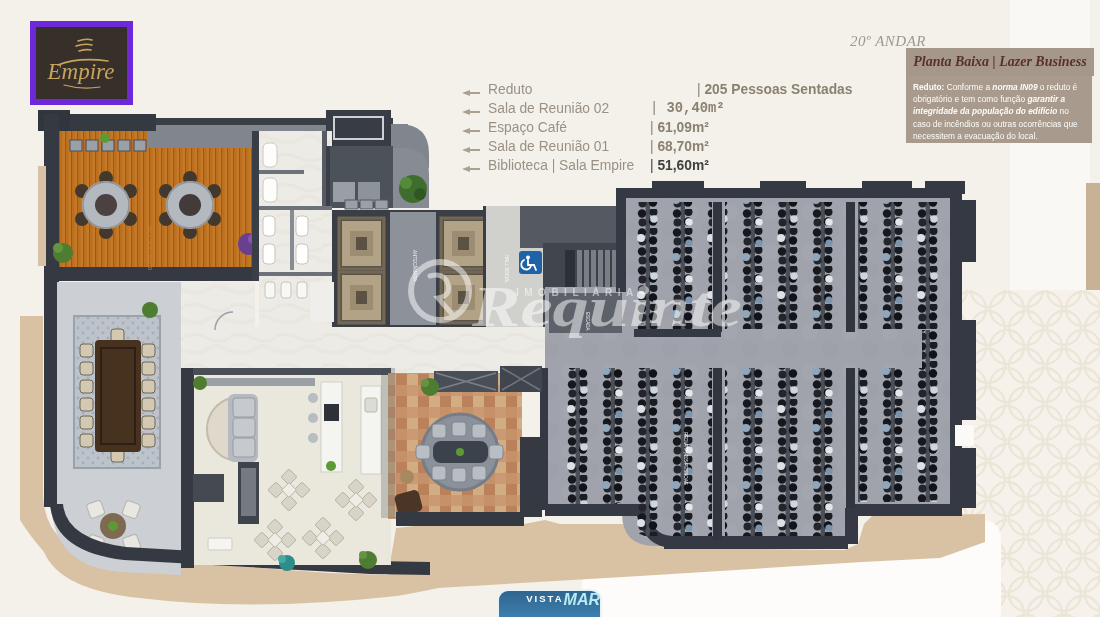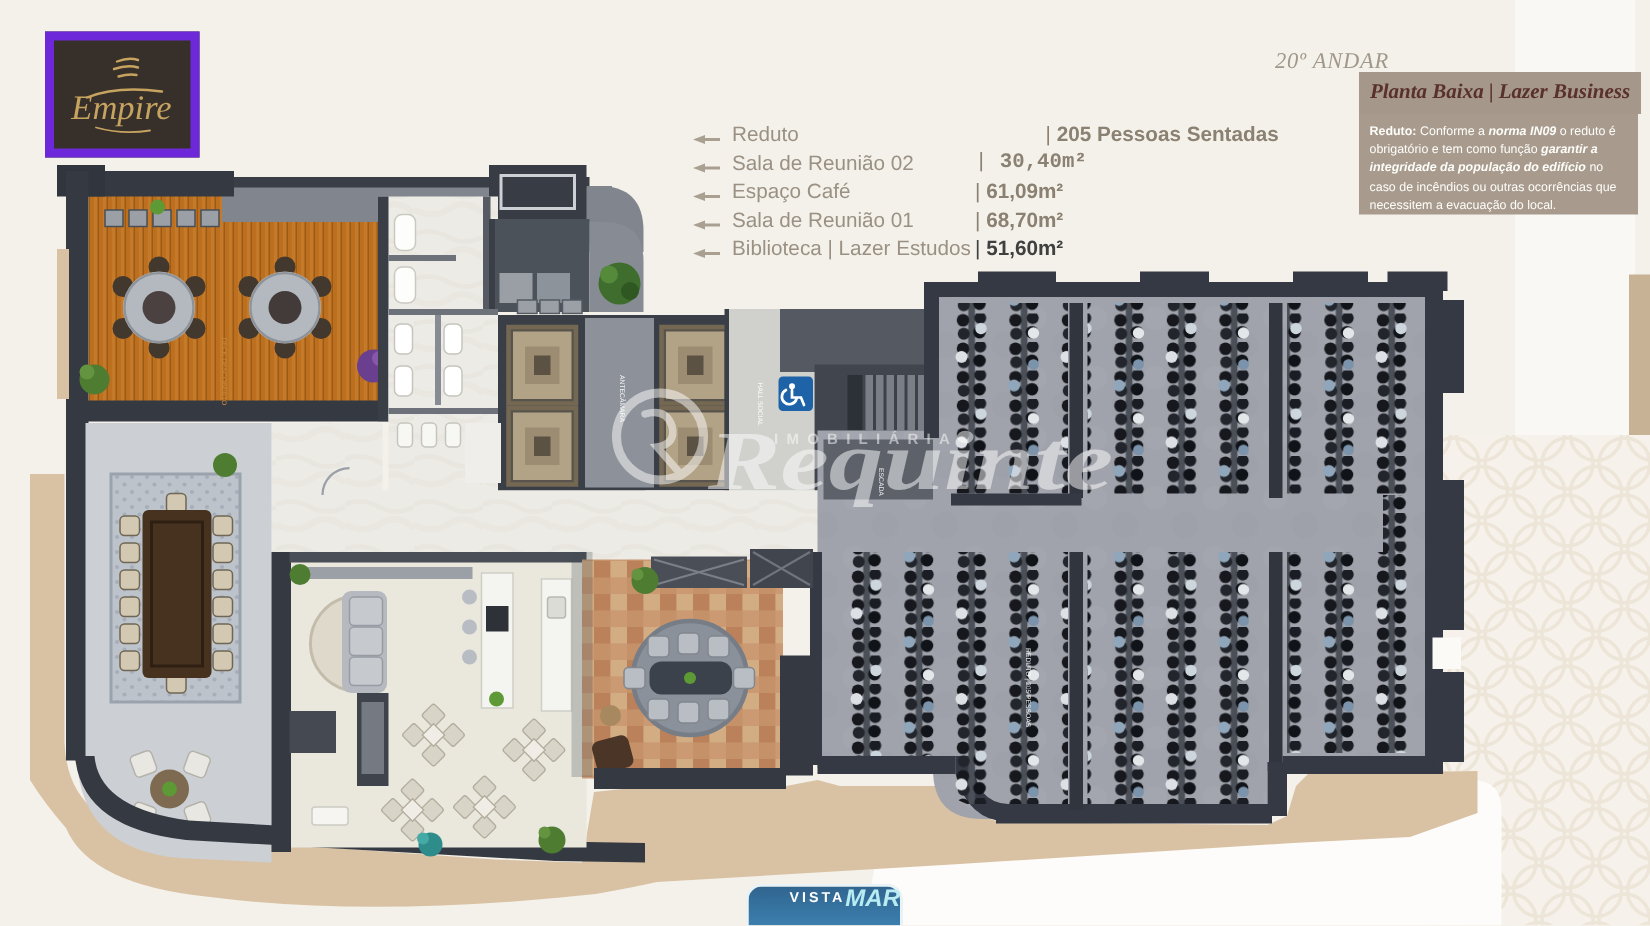--- a/index.html
+++ b/index.html
@@ -66,21 +66,21 @@
           <path d="M2,7 l8,-3 v2 l10,0 v2 l-10,0 v2 z"></path>
         </g>
 <g transform="translate(0,76)">
           <path d="M2,7 l8,-3 v2 l10,0 v2 l-10,0 v2 z"></path>
         </g>
 </svg>
 <div class="abs" style="left:36px;top:0px;">Reduto</div>
 <div class="abs" style="left:36px;top:19px;">Sala de Reunião 02</div>
 <div class="abs" style="left:36px;top:38px;">Espaço Café</div>
 <div class="abs" style="left:36px;top:57px;">Sala de Reunião 01</div>
-<div class="abs" style="left:36px;top:76px;">Biblioteca | Lazer Estudos</div>
+<div class="abs" style="left:36px;top:76px;">Biblioteca | Sala Empire</div>
 <div class="abs" style="left:198px;top:0px;color:#8a8172;margin-left:47px;"><span style="font-weight:normal">| </span><b>205 Pessoas Sentadas</b></div>
 <div class="abs" style="left:198px;top:19px;color:#8a8172;font-family:Liberation Mono, monospace;">| <b>30,40m²</b></div>
 <div class="abs" style="left:198px;top:38px;color:#8a8172;">| <b>61,09m²</b></div>
 <div class="abs" style="left:198px;top:57px;color:#8a8172;">| <b>68,70m²</b></div>
 <div class="abs" style="left:198px;top:76px;color:#404040;">| <b>51,60m²</b></div>
 </div>
 
 <svg class="abs" style="left:0;top:0" width="1100" height="617" viewBox="0 0 1100 617">
 <defs>
 <pattern id="wood" width="6" height="40" patternUnits="userSpaceOnUse">

